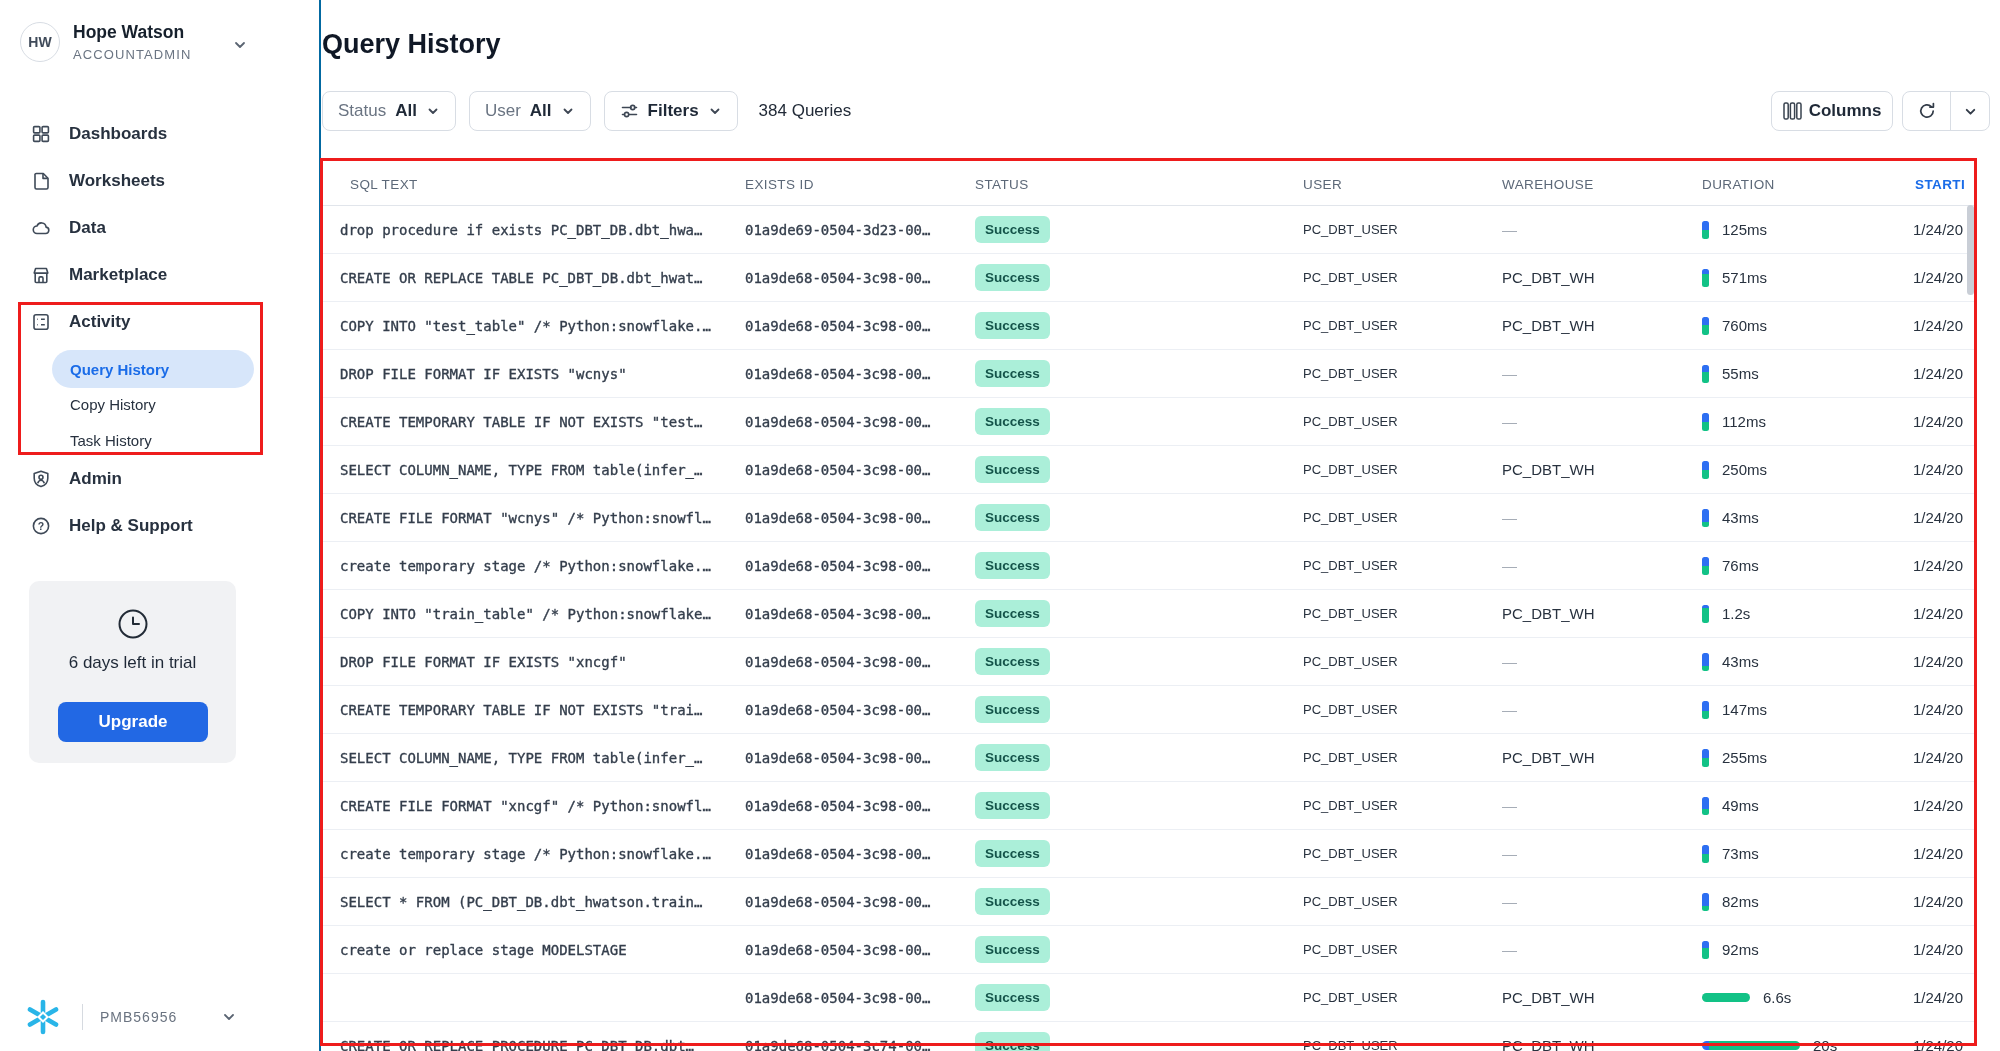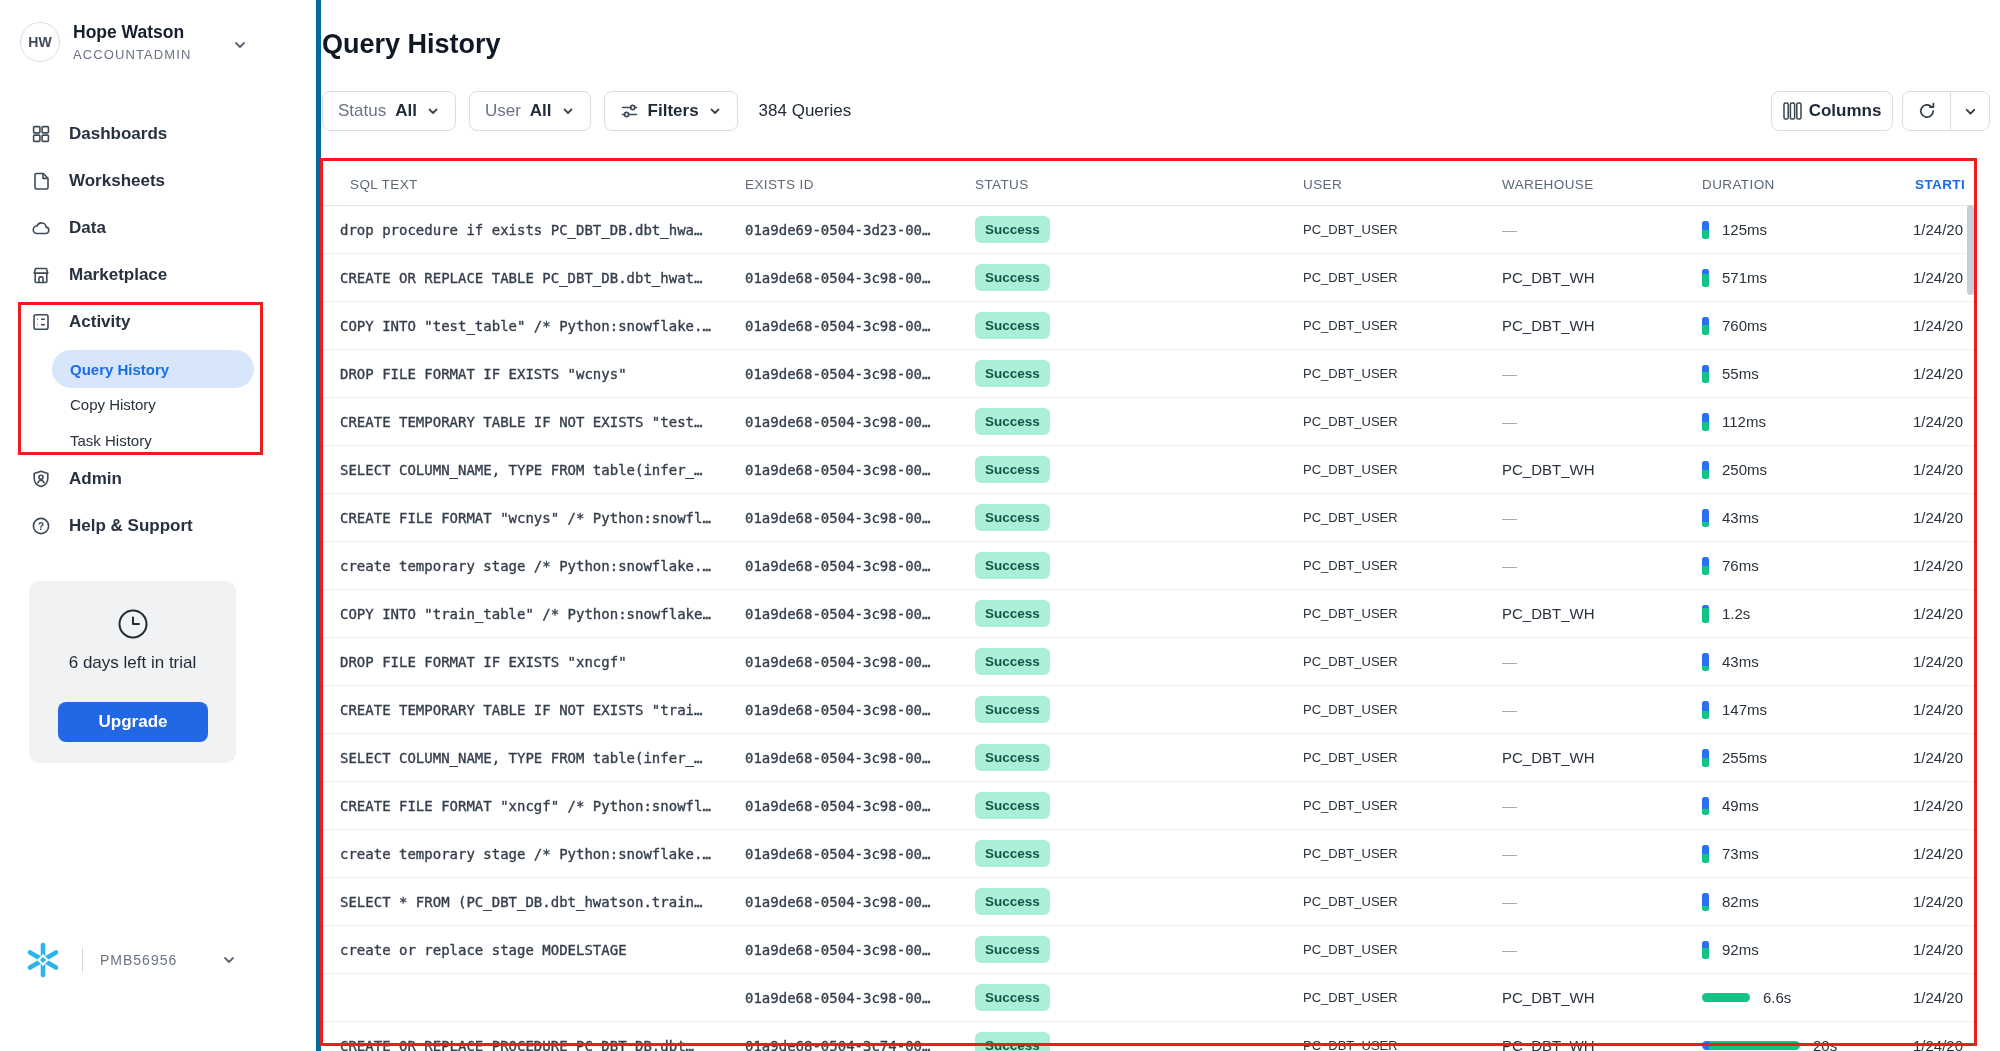--- a/index.html
+++ b/index.html
@@ -1,39 +1,39 @@
 <!DOCTYPE html>
 <html><head>
 <meta charset="utf-8">
 <style>
   * { box-sizing:border-box; margin:0; padding:0; }
   html,body { width:2000px; height:1051px; }
   body { font-family:"Liberation Sans",sans-serif; background:#fff; position:relative; overflow:hidden; color:#1F2937; }
   svg { display:block; }
 
   
-  .sidebar { position:absolute; left:0; top:0; width:321px; height:100%; background:#fff; border-right:5px solid #0369a1; }
+  .sidebar { position:absolute; left:0; top:0; width:321px; height:100%; background:#fff; border-right:2px solid #0369a1; }
   .profile { position:absolute; left:20px; top:22px; display:flex; align-items:center; gap:13px; cursor:pointer; }
   .avatar { width:40px; height:40px; border-radius:50%; border:1px solid #D8DDE4; display:flex; align-items:center; justify-content:center; font-size:14px; font-weight:700; color:#3F4A59; background:#fff; }
   .p-name { font-size:17.5px; font-weight:700; color:#16202C; }
   .p-role { font-size:13px; color:#6A7482; letter-spacing:1.1px; margin-top:4px; }
   .profile-chevron { position:absolute; left:232px; top:37px; }
   .menu { position:absolute; left:0; top:110px; width:100%; }
   .mi { display:flex; align-items:center; gap:17px; height:47px; padding-left:30px; font-size:17px; font-weight:600; color:#27313F; cursor:pointer; }
   .mi .ic { width:22px; height:22px; flex:0 0 auto; }
   .sub-pill { position:absolute; left:52px; top:350px; width:202px; height:38px; border-radius:19px; background:#D7E6FA; display:flex; align-items:center; padding-left:18px; font-size:15px; font-weight:700; color:#1A6CE8; cursor:pointer; }
   .sub-item { position:absolute; left:70px; height:36px; display:flex; align-items:center; font-size:15px; font-weight:500; color:#27313F; cursor:pointer; }
   .sub-copy { top:386px; }
   .sub-task { top:422px; }
   .menu2 { position:absolute; left:0; top:455px; width:100%; }
   .trial { position:absolute; left:29px; top:581px; width:207px; height:182px; border-radius:10px; background:#F1F2F4; }
   .trial-clock { position:absolute; left:50%; top:26px; transform:translateX(-50%); }
   .trial-text { position:absolute; left:0; top:72px; width:100%; text-align:center; font-size:17px; color:#1F2937; }
   .upgrade { position:absolute; left:29px; top:121px; width:150px; height:40px; border-radius:8px; background:#2268E4; color:#fff; font-size:17px; font-weight:700; display:flex; align-items:center; justify-content:center; cursor:pointer; border:none; font-family:inherit; }
-  .footer { position:absolute; left:22px; top:939px; display:flex; align-items:center;justify-content:space-between; }
+  .footer { position:absolute; left:22px; top:996px; display:flex; align-items:center;justify-content:space-between; }
   .f-divider { width:1px; height:26px; background:#D6DAE0; margin:0 17px 0 18px; }
   .f-account { font-size:14px; color:#6A7380; letter-spacing:1px; }
   .f-chevron { margin-left:44px; }
 
   
   .title { position:absolute; left:322px; top:29px; font-size:27px; font-weight:700; color:#101826; }
   .toolbar { position:absolute; left:322px; top:91px; display:flex; align-items:center; }
   .pill { height:40px; border:1px solid #D8DDE4; border-radius:8px; background:#fff; display:inline-flex; align-items:center; gap:9px; padding:0 15px; font-size:17px; color:#1F2937; cursor:pointer; font-family:inherit; margin-right:13px; }
   .pill .lab { color:#6A7482; }
   .pill .val { font-weight:700; color:#1F2937; }

